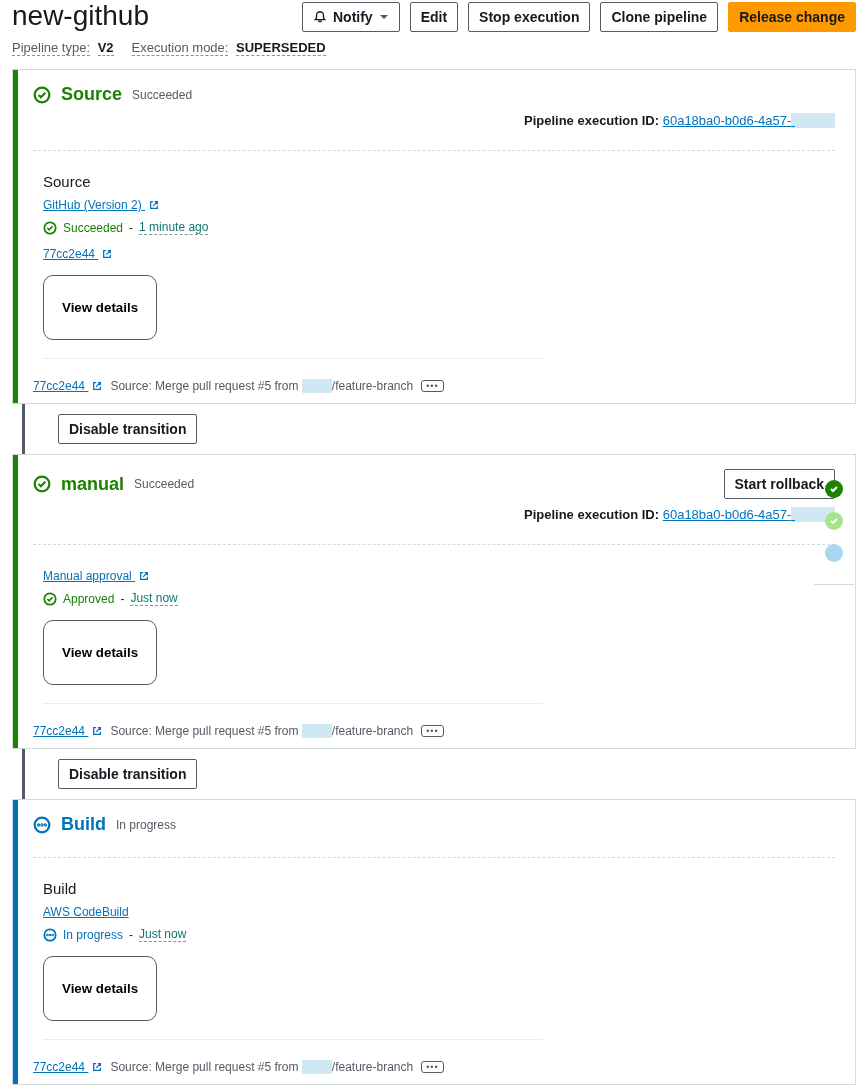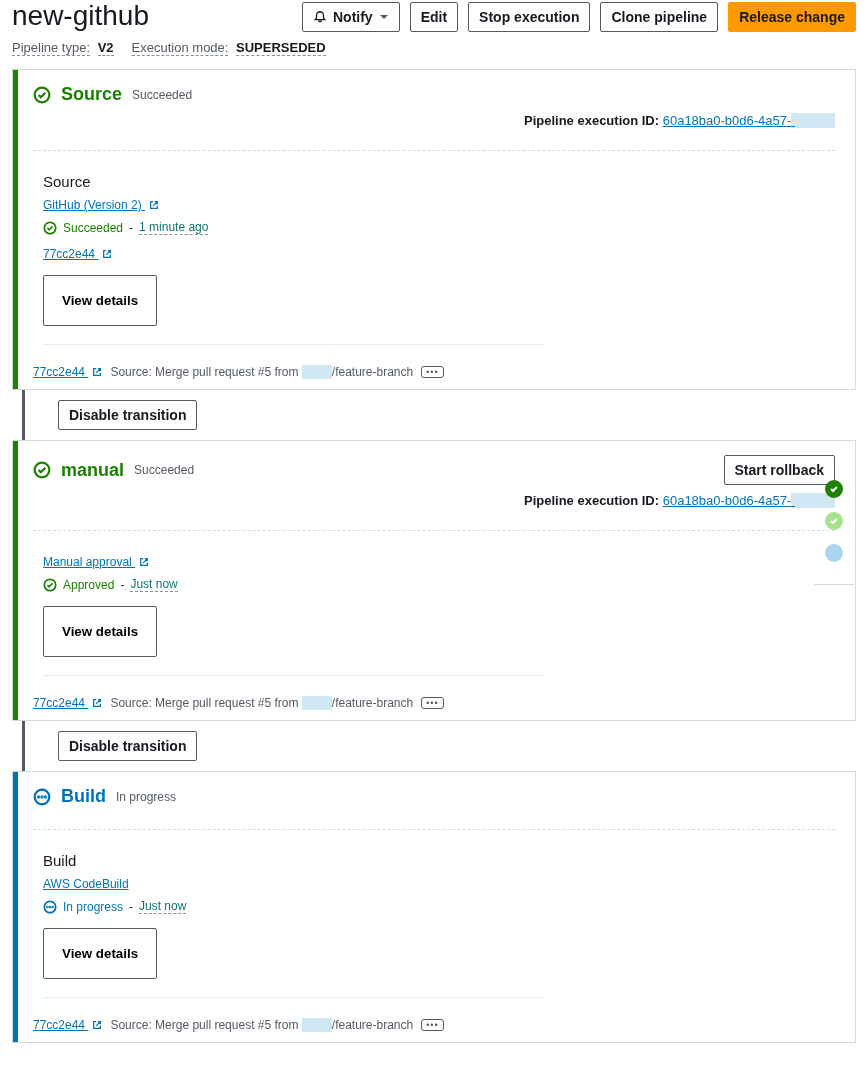--- a/index.html
+++ b/index.html
@@ -139,23 +139,23 @@
   }
   .status-succ { color: #1d8102; }
   .status-prog { color: #0073bb; }
   .time { color: #0f766e; }
   .time.dashed { border-bottom: 1px dashed #879196; }
   .small-btn {
     margin-top: 14px;
     border: 1px solid #545b64;
     background: #fff;
     font-weight: 700;
-    padding: 17px 18px;
+    padding: 24px 18px;
     cursor: pointer;
-    border-radius: 2px;
+    border-radius: 10px;
   }
   .commit-row {
     display: flex;
     align-items: center;
     gap: 8px;
     font-size: 12px;
     color: #545b64;
     margin-top: 20px;
   }
   .ellipsis-box {

